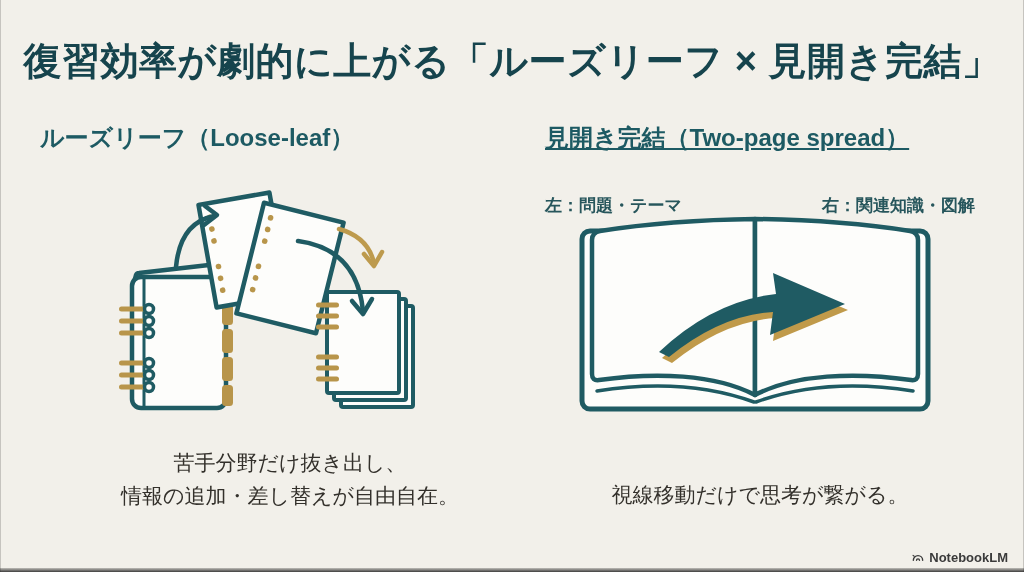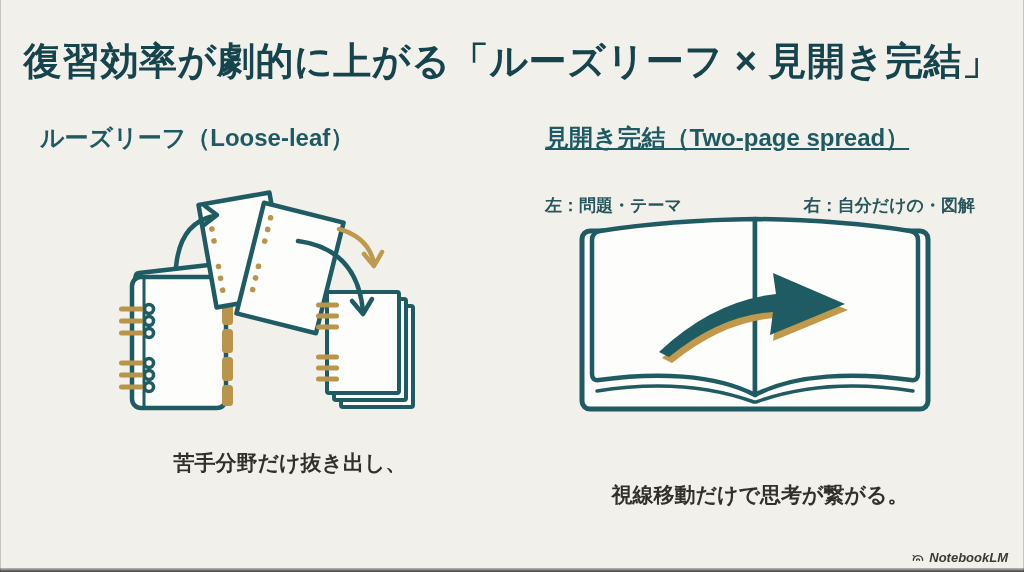--- a/index.html
+++ b/index.html
@@ -38,44 +38,44 @@
     display:flex;justify-content:space-between;gap:28px;
     font-size:17px;font-weight:bold;color:#27565c;
     white-space:nowrap;
     margin-top:8px;
   }
   .illus{position:absolute;}
   .illus.left{top:165px;left:110px;width:360px;height:260px;}
   .illus.right{top:205px;left:555px;width:420px;height:230px;}
   .caption{
     position:absolute;text-align:center;
-    font-weight:bold;color:#33302b;font-size:21px;
+    font-weight:normal;color:#33302b;font-size:21px;
   }
   .caption.left{top:446px;left:40px;width:500px;line-height:33px;}
   .caption.right{top:481px;left:545px;width:430px;}
   .footer{
     position:absolute;top:550px;right:16px;
     display:flex;align-items:center;gap:4px;
-    color:#3a3a3a;font-size:13px;font-weight:bold;font-style:italic;
+    color:#3a3a3a;font-size:13px;font-weight:bold;
   }
   svg{display:block;}
 </style>
 </head>
 <body>
 
 <div class="slide">
 
   <div class="title">復習効率が劇的に上がる「ルーズリーフ × 見開き完結」</div>
 
   <div class="col-heading left">ルーズリーフ（Loose-leaf）</div>
   <div class="col-heading right">見開き完結（Two-page spread）</div>
 
   <div class="page-labels">
     <span>左：問題・テーマ</span>
-    <span>右：自分だけの・図解</span>
+    <span>右：関連知識・図解</span>
   </div>
 
   <div class="illus left">
     <svg width="360" height="260" viewBox="0 0 360 260">
       <g stroke-linejoin="round" stroke-linecap="round">
 
         <path d="M 23,121 L 26,110 Q 27,108 29,108 L 99,100 Q 102,100 103,102 L 108,117" fill="#f8f7f3" stroke="#1f5b63" stroke-width="4.5"></path>
 
         <rect x="22" y="112" width="94" height="131" rx="9" fill="#fdfdfb" stroke="#1f5b63" stroke-width="4.5"></rect>
 
@@ -176,20 +176,21 @@
         <path d="M 200,14 L 200,190" fill="none" stroke="#1f5b63" stroke-width="4"></path>
 
         <path d="M 107,153 Q 161,102 224,95 L 221,74 L 293,105 L 218,136 L 221,113 Q 169,116 117,158 Z" fill="#c09a4a"></path>
         <path d="M 104,147 Q 158,96 221,89 L 218,68 L 290,99 L 215,130 L 218,107 Q 166,110 114,152 Z" fill="#1f5b63"></path>
       </g>
     </svg>
   </div>
 
   <div class="caption left">
     <div>苦手分野だけ抜き出し、</div>
+    <div>情報の追加・差し替えが自由自在。</div>
   </div>
 
   <div class="caption right">視線移動だけで思考が繋がる。</div>
 
   <div class="footer">
     <svg width="14" height="14" viewBox="0 0 24 24">
       <path d="M 4,16 A 8,8 0 0 1 20,16" fill="none" stroke="#3a3a3a" stroke-width="2.4" stroke-linecap="round"></path>
       <path d="M 9.5,16 A 2.5,2.5 0 0 1 14.5,16" fill="none" stroke="#3a3a3a" stroke-width="2.4" stroke-linecap="round"></path>
       <path d="M 5.5,9 L 3.5,7.5" stroke="#3a3a3a" stroke-width="2" stroke-linecap="round"></path>
     </svg>

